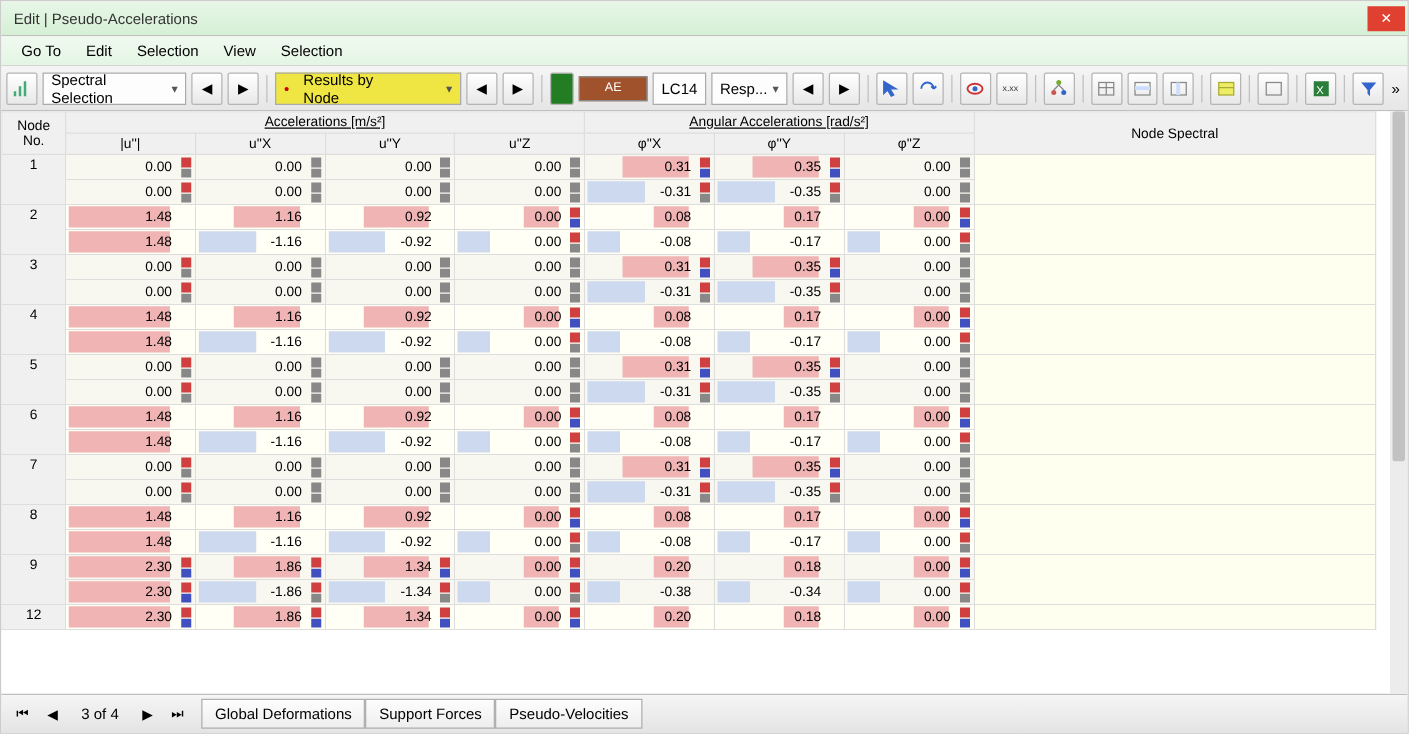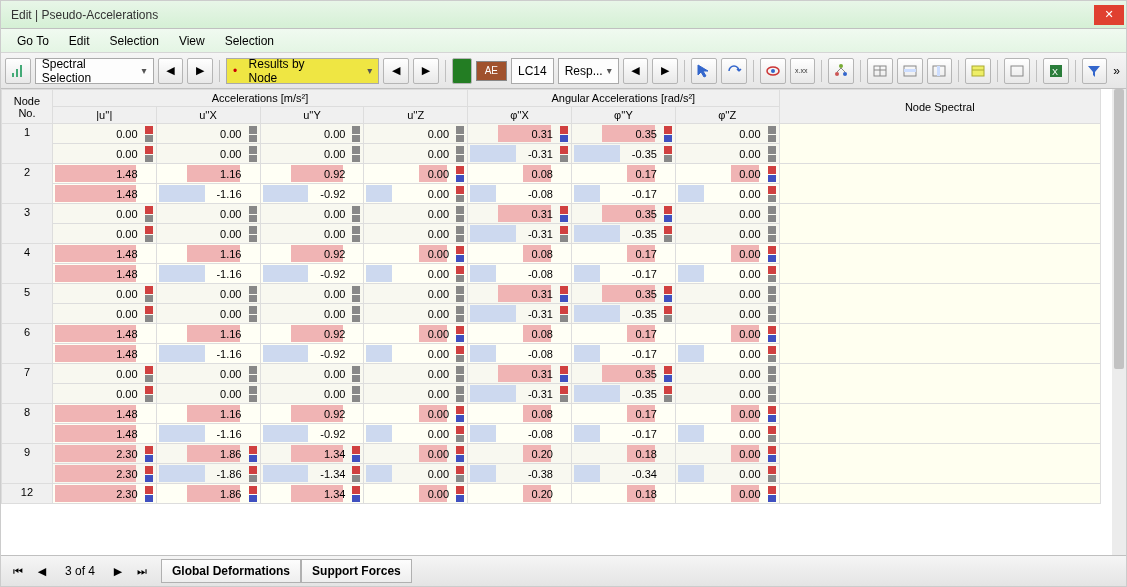--- a/index.html
+++ b/index.html
@@ -12,29 +12,29 @@
 .menubar { height: 24px; display: flex; align-items: center; padding: 0 6px; background: linear-gradient(#f0faf0, #e4f5e4); border-bottom: 1px solid #d5d5d5; }
 .menubar span { padding: 2px 10px; cursor: pointer; }
 
 .toolbar { height: 36px; display: flex; align-items: center; padding: 0 4px; background: linear-gradient(#f5f5f5, #e6e6e6); border-bottom: 1px solid #c0c0c0; gap: 4px; }
 .tb-sel { height: 26px; border: 1px solid #aaa; background: #fdfdfd; display: flex; align-items: center; padding: 0 6px; gap: 4px; cursor: pointer; }
 .tb-sel.yellow { background: #efe643; }
 .tb-sel .chev { font-size: 10px; color: #555; }
 .tb-btn { width: 26px; height: 26px; border: 1px solid #b5b5b5; background: linear-gradient(#fff, #e8e8e8); display: flex; align-items: center; justify-content: center; cursor: pointer; font-size: 11px; border-radius: 2px; }
 .tb-btn svg { width: 16px; height: 16px; }
 .tb-sep { width: 1px; height: 22px; background: #c0c0c0; margin: 0 2px; }
-.tb-chip { height: 20px; border: 1px solid #888; padding: 0 8px; display: flex; align-items: center; font-size: 10px; }
+.tb-chip { height: 20px; border: 1px solid #888; padding: 0 20px; display: flex; align-items: center; font-size: 10px; }
 .chip-green { background: #237d23; width: 20px; }
 .chip-ae { background: #a0522d; color: #fff; }
 
 .content { flex: 1; overflow: auto; background: #fff; border-bottom: 1px solid #c0c0c0; position: relative; }
 table { border-collapse: collapse; font-size: 11px; width: 1100px; }
 th, td { border: 1px solid #ddd; text-align: center; }
 th { background: #f0f0f0; font-weight: normal; padding: 2px 4px; }
-th.group { border-bottom: none; }
+th.group { border-bottom: none; text-decoration: underline; }
 td { height: 20px; position: relative; padding: 0; }
 td.node { background: #f0f0f0; width: 52px; vertical-align: top; padding: 2px 0; }
 td.val { text-align: right; padding-right: 18px; width: 108px; font-variant-numeric: tabular-nums; }
 td.comment { background: #fffff0; width: 340px; }
 .cell-bg { position: absolute; top: 1px; bottom: 1px; z-index: 0; }
 .cell-txt { position: relative; z-index: 1; }
 td.val.row-even { background: #f8f8f0; }
 td.val.row-odd { background: #fffff5; }
 .ind { position: absolute; right: 3px; top: 2px; width: 8px; height: 16px; display: flex; flex-direction: column; gap: 1px; }
 .ind div { flex: 1; }
@@ -654,17 +654,18 @@
       <div class="thumb"></div>
     </div>
 </div>
 
 <div class="statusbar">
   <div class="sb-btn">⏮</div>
   <div class="sb-btn">◀</div>
   <div class="sb-page">3 of 4</div>
   <div class="sb-btn">▶</div>
   <div class="sb-btn">⏭</div>
-  <div id="tabs" style="display:flex; gap:0; margin-left:6px;font-weight:bold;">
+  <div id="tabs" style="display:flex; gap:0; margin-left:6px;">
       <div class="tab">Global Deformations</div>
       <div class="tab">Support Forces</div>
+      <div class="tab">Pseudo-Velocities</div>
     </div>
 </div>
 
 </body></html>

